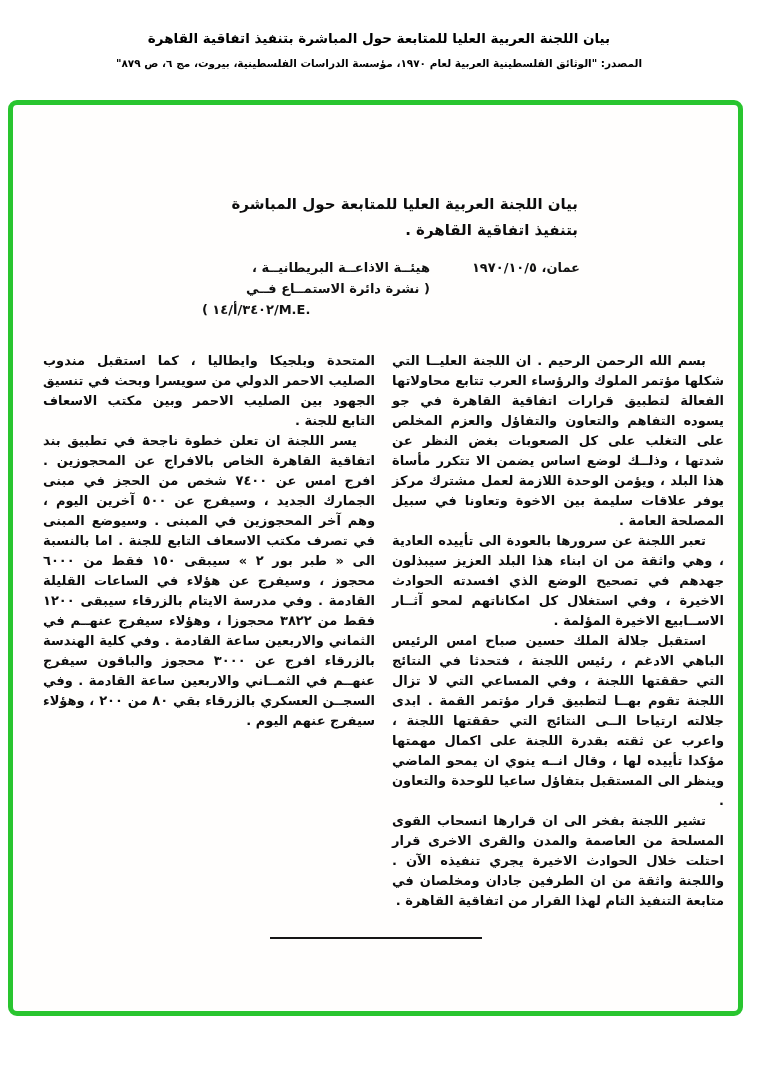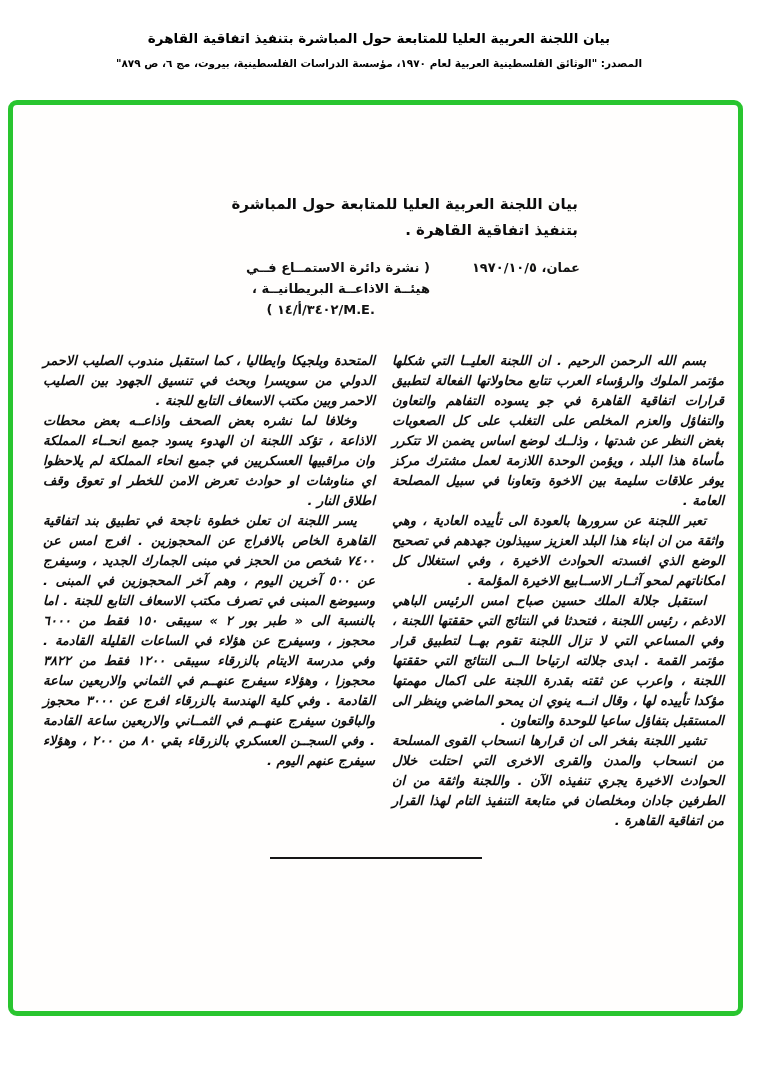--- a/index.html
+++ b/index.html
@@ -63,37 +63,36 @@
   }
   .source-note{
     margin-right:42px;
     width:228px;
     text-align:right;
   }
   .ref-code{
     margin-right:55px;
     direction:ltr;
     unicode-bidi:bidi-override;
-    text-align:right;
+    text-align:left;
   }
   .columns{
     display:flex;
     direction:rtl;
     gap:17px;
     margin:30px 14px 0 30px;
   }
   .col{
     flex:1;
     font-size:13px;
     font-weight:bold;
     line-height:20px;
     text-align:justify;
     text-justify:inter-word;
     color:#0d0d0d;
-    font-style:italic;
   }
   .col p{
     margin:0;
     text-indent:18px;
   }
   .col p.cont{
     text-indent:0;
   }
   .footnote-rule{
     width:212px;
@@ -109,34 +108,33 @@
   <div class="ph-title">بيان اللجنة العربية العليا للمتابعة حول المباشرة بتنفيذ اتفاقية القاهرة</div>
   <div class="ph-source">المصدر: "الوثائق الفلسطينية العربية لعام ١٩٧٠، مؤسسة الدراسات الفلسطينية، بيروت، مج ٦، ص ٨٧٩"</div>
 </div>
 
 <div class="scan-box" style="border-color: rgb(41, 197, 47);">
   <div class="doc-title">بيان اللجنة العربية العليا للمتابعة حول المباشرة بتنفيذ اتفاقية القاهرة .</div>
 
   <div class="dateline">
     <span class="place-date">عمان، ١٩٧٠/١٠/٥</span>
     <div class="source-note">
+      <div>هيئــة الاذاعــة البريطانيــة ،</div>
       <div>( نشرة دائرة الاستمــاع فــي</div>
-      <div>هيئــة الاذاعــة البريطانيــة ،</div>
       <div class="ref-code">( ١٤/أ/٣٤٠٢/M.E.</div>
     </div>
   </div>
 
   <div class="columns">
     <div class="col">
       <p>بسم الله الرحمن الرحيم . ان اللجنة العليــا التي شكلها مؤتمر الملوك والرؤساء العرب تتابع محاولاتها الفعالة لتطبيق قرارات اتفاقية القاهرة في جو يسوده التفاهم والتعاون والتفاؤل والعزم المخلص على التغلب على كل الصعوبات بغض النظر عن شدتها ، وذلــك لوضع اساس يضمن الا تتكرر مأساة هذا البلد ، ويؤمن الوحدة اللازمة لعمل مشترك مركز يوفر علاقات سليمة بين الاخوة وتعاونا في سبيل المصلحة العامة .</p>
       <p>تعبر اللجنة عن سرورها بالعودة الى تأييده العادية ، وهي واثقة من ان ابناء هذا البلد العزيز سيبذلون جهدهم في تصحيح الوضع الذي افسدته الحوادث الاخيرة ، وفي استغلال كل امكاناتهم لمحو آثــار الاســابيع الاخيرة المؤلمة .</p>
       <p>استقبل جلالة الملك حسين صباح امس الرئيس الباهي الادغم ، رئيس اللجنة ، فتحدثا في النتائج التي حققتها اللجنة ، وفي المساعي التي لا تزال اللجنة تقوم بهــا لتطبيق قرار مؤتمر القمة . ابدى جلالته ارتياحا الــى النتائج التي حققتها اللجنة ، واعرب عن ثقته بقدرة اللجنة على اكمال مهمتها مؤكدا تأييده لها ، وقال انــه ينوي ان يمحو الماضي وينظر الى المستقبل بتفاؤل ساعيا للوحدة والتعاون .</p>
-      <p>تشير اللجنة بفخر الى ان قرارها انسحاب القوى المسلحة من انسحاب والمدن والقرى الاخرى التي احتلت خلال الحوادث الاخيرة يجري تنفيذه الآن . واللجنة واثقة من ان الطرفين جادان ومخلصان في متابعة التنفيذ التام لهذا القرار من اتفاقية القاهرة .</p>
+      <p>تشير اللجنة بفخر الى ان قرارها انسحاب القوى المسلحة من العاصمة والمدن والقرى الاخرى قرار احتلت خلال الحوادث الاخيرة يجري تنفيذه الآن . واللجنة واثقة من ان الطرفين جادان ومخلصان في متابعة التنفيذ التام لهذا القرار من اتفاقية القاهرة .</p>
     </div>
     <div class="col">
       <p class="cont">المتحدة وبلجيكا وايطاليا ، كما استقبل مندوب الصليب الاحمر الدولي من سويسرا وبحث في تنسيق الجهود بين الصليب الاحمر وبين مكتب الاسعاف التابع للجنة .</p>
-      <p>وخلافا لما نشره بعض الصحف واذاعــه بعض محطات الاذاعة ، تؤكد اللجنة ان الهدوء يسود جميع انحــاء المملكة وان مراقبيها العسكريين في جميع انحاء المملكة لم يلاحظوا اي مناوشات او حوادث تعرض الامن للخطر او تعوق وقف اطلاق النار .</p>
       <p>يسر اللجنة ان تعلن خطوة ناجحة في تطبيق بند اتفاقية القاهرة الخاص بالافراج عن المحجوزين . افرج امس عن ٧٤٠٠ شخص من الحجز في مبنى الجمارك الجديد ، وسيفرج عن ٥٠٠ آخرين اليوم ، وهم آخر المحجوزين في المبنى . وسيوضع المبنى في تصرف مكتب الاسعاف التابع للجنة . اما بالنسبة الى « طبر بور ٢ » سيبقى ١٥٠ فقط من ٦٠٠٠ محجوز ، وسيفرج عن هؤلاء في الساعات القليلة القادمة . وفي مدرسة الايتام بالزرقاء سيبقى ١٢٠٠ فقط من ٣٨٢٢ محجوزا ، وهؤلاء سيفرج عنهــم في الثماني والاربعين ساعة القادمة . وفي كلية الهندسة بالزرقاء افرج عن ٣٠٠٠ محجوز والباقون سيفرج عنهــم في الثمــاني والاربعين ساعة القادمة . وفي السجــن العسكري بالزرقاء بقي ٨٠ من ٢٠٠ ، وهؤلاء سيفرج عنهم اليوم .</p>
     </div>
   </div>
 
   <div class="footnote-rule"></div>
 </div>
 
 </body></html>

